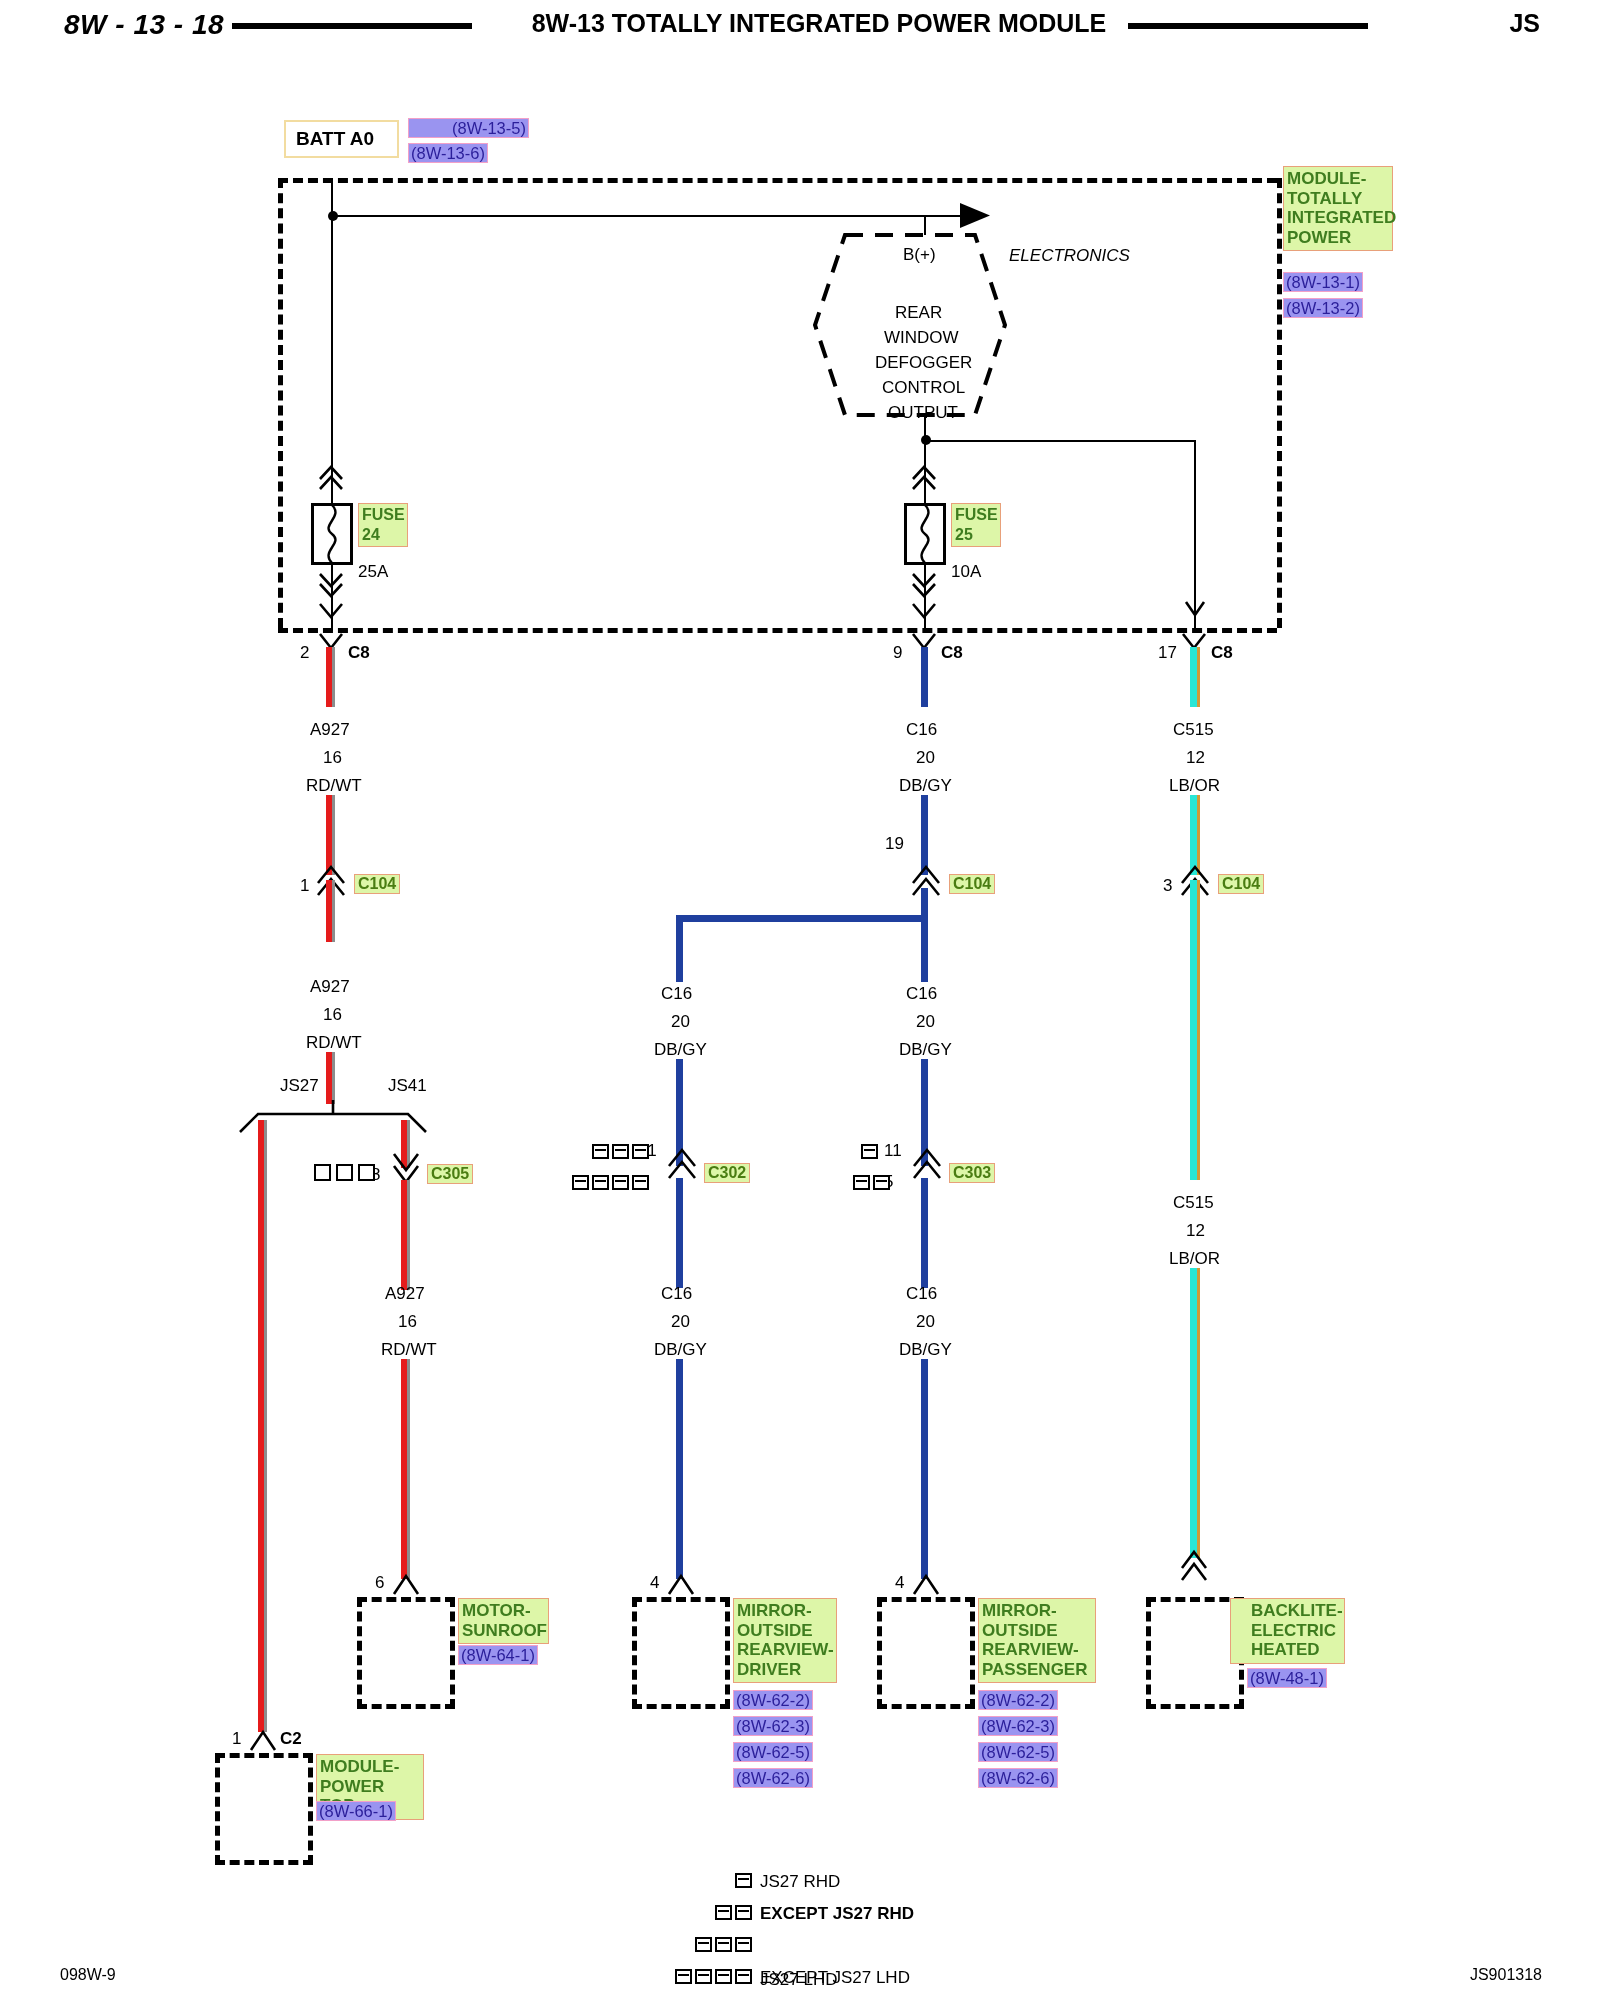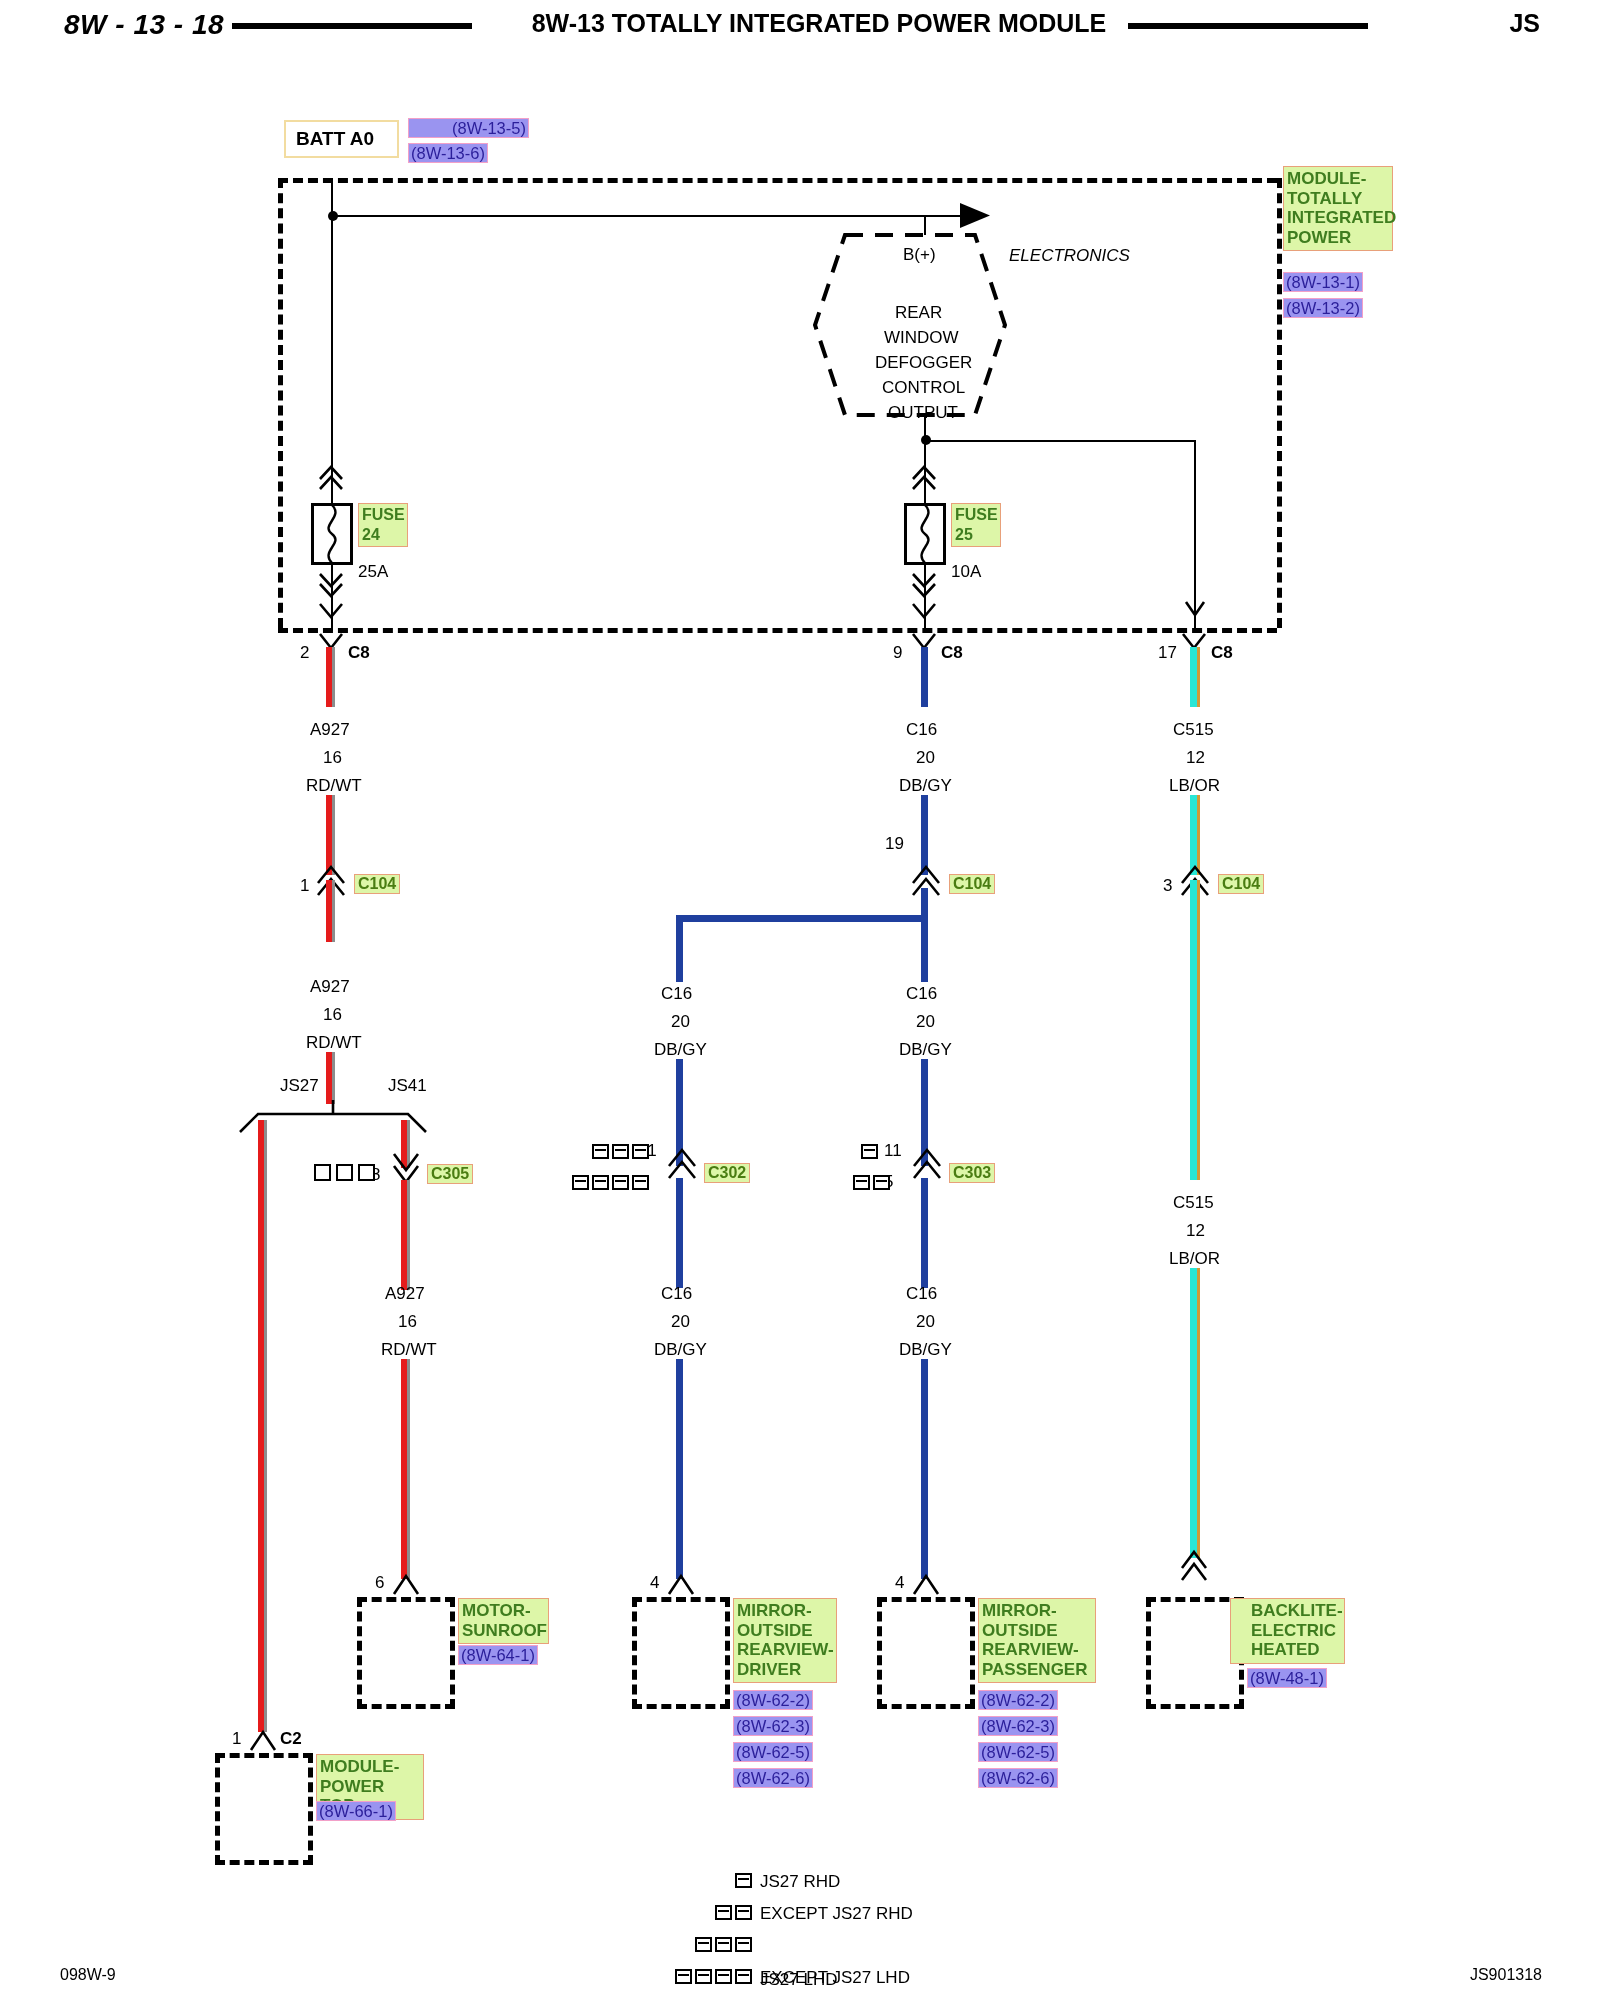--- a/index.html
+++ b/index.html
@@ -398,21 +398,21 @@
   <div class="hl-green" style="left:1230px;top:1598px;width:90px;padding-left:20px;">BACKLITE-
 ELECTRIC
 HEATED</div>
   <div class="hl-purple" style="left:1247px;top:1668px;">(8W-48-1)</div>
 
   <div class="lg-sq bar" style="left:735px;top:1873px;width:17px;height:15px;"></div>
   <div class="lg-row-txt" style="left:760px;top:1872px;">JS27 RHD</div>
 
   <div class="lg-sq bar" style="left:715px;top:1905px;width:17px;height:15px;"></div>
   <div class="lg-sq bar" style="left:735px;top:1905px;width:17px;height:15px;"></div>
-  <div class="lg-row-txt" style="left:760px;top:1904px;">EXCEPT JS27 RHD</div>
+  <div class="lg-row-txt" style="left:760px;top:1904px;font-weight:bold;">EXCEPT JS27 RHD</div>
 
   <div class="lg-sq bar" style="left:695px;top:1937px;width:17px;height:15px;"></div>
   <div class="lg-sq bar" style="left:715px;top:1937px;width:17px;height:15px;"></div>
   <div class="lg-sq bar" style="left:735px;top:1937px;width:17px;height:15px;"></div>
   <div class="lg-row-txt" style="left:760px;top:1936px;margin-top:34px;">JS27 LHD</div>
 
   <div class="lg-sq bar" style="left:675px;top:1969px;width:17px;height:15px;"></div>
   <div class="lg-sq bar" style="left:695px;top:1969px;width:17px;height:15px;"></div>
   <div class="lg-sq bar" style="left:715px;top:1969px;width:17px;height:15px;"></div>
   <div class="lg-sq bar" style="left:735px;top:1969px;width:17px;height:15px;"></div>

